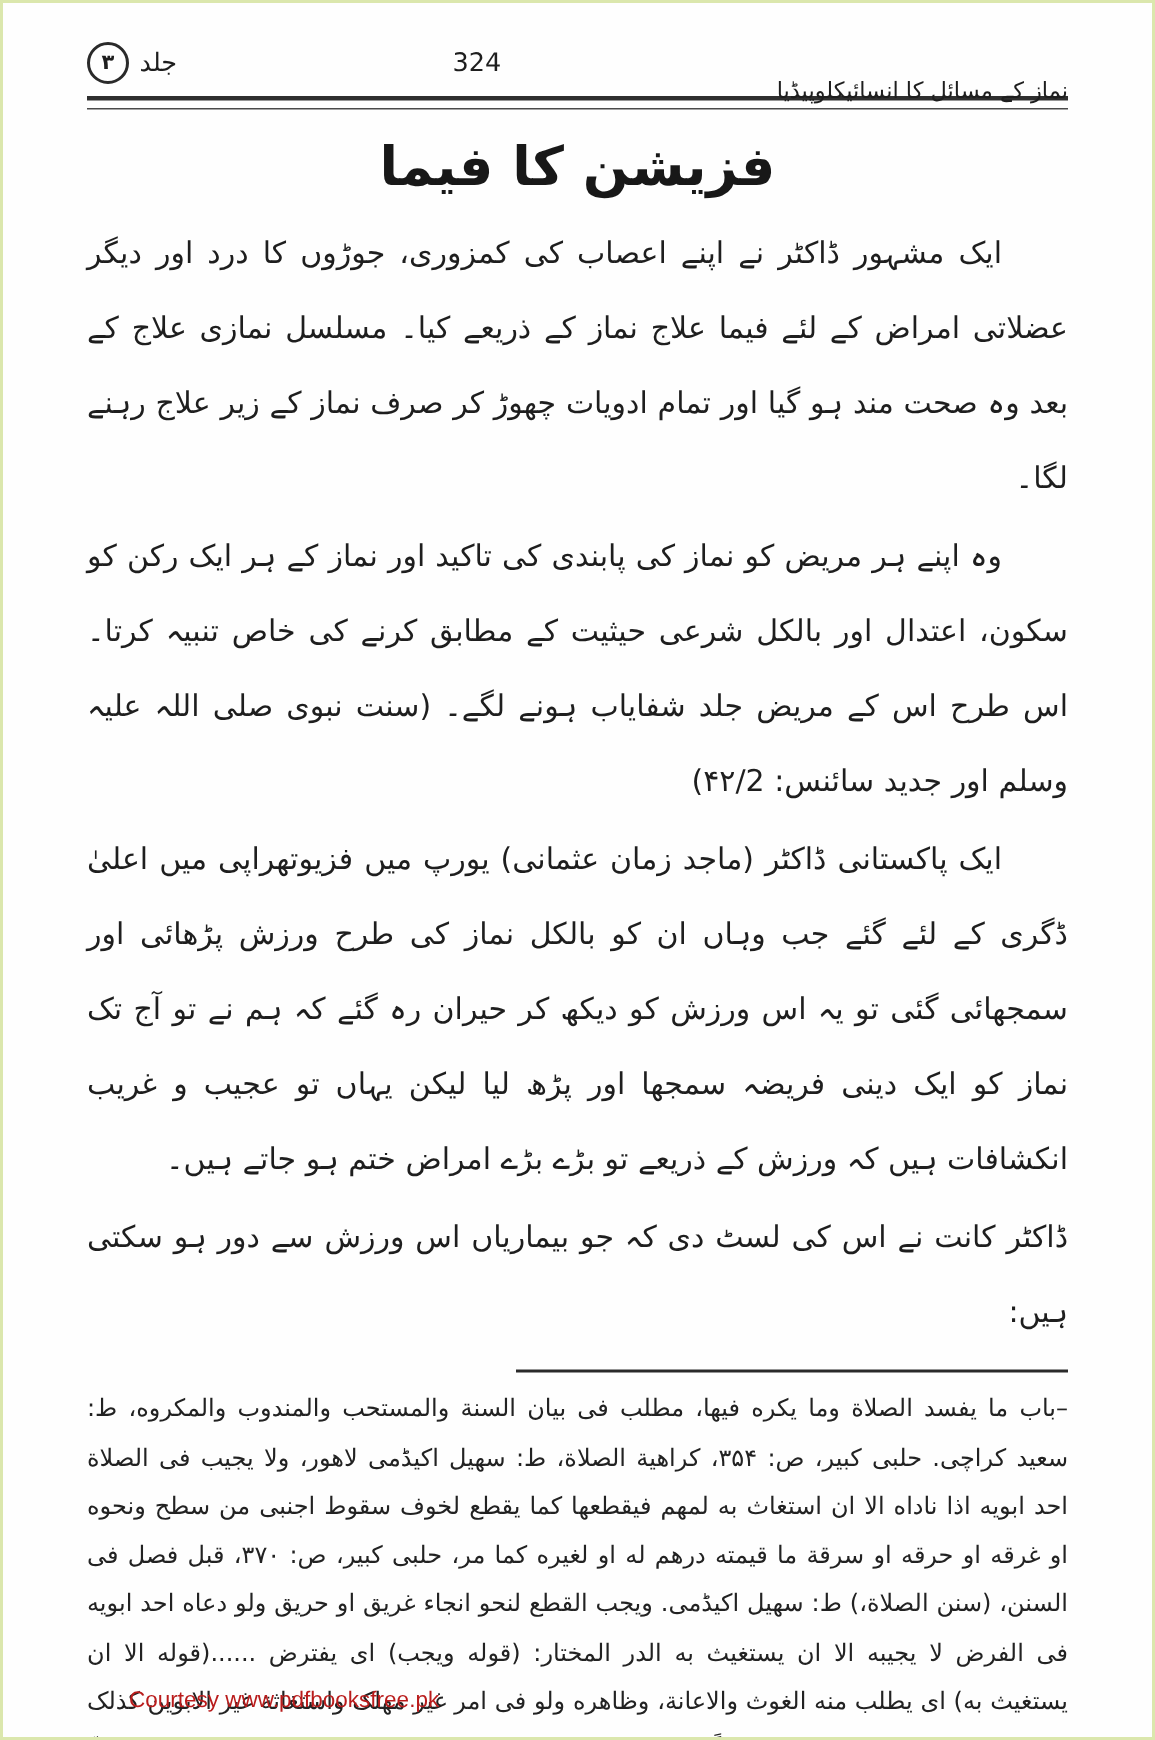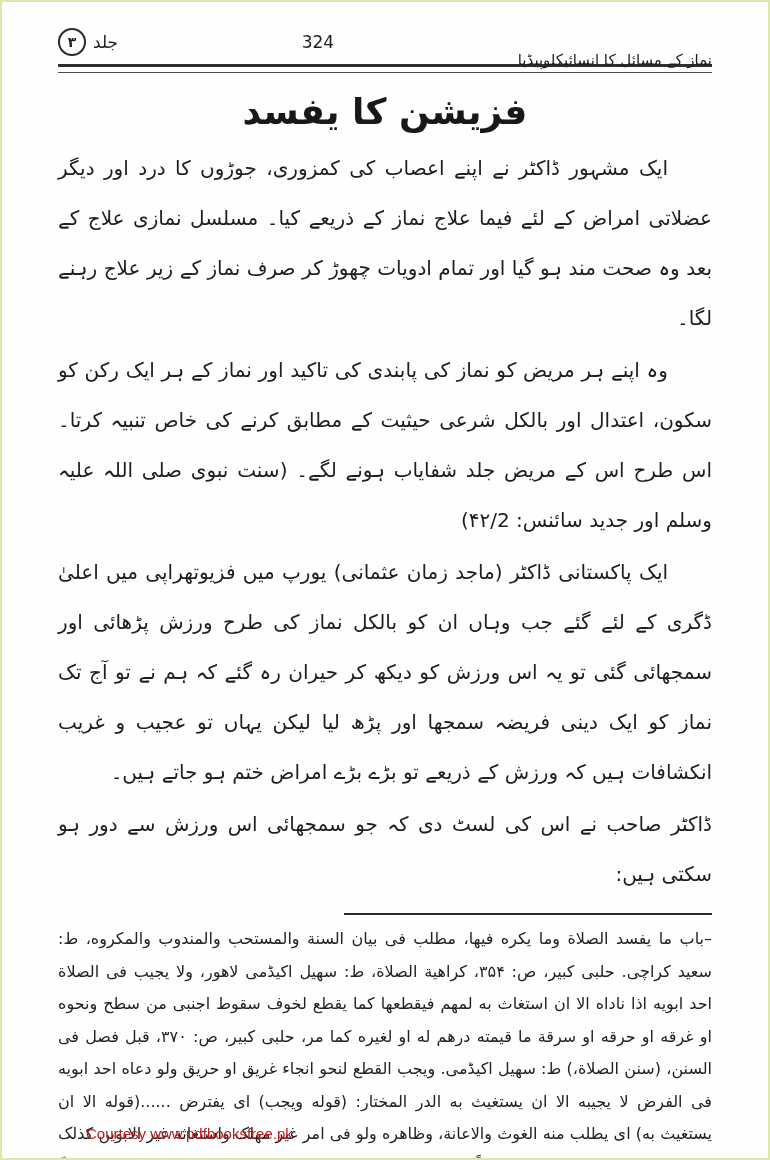--- a/index.html
+++ b/index.html
@@ -75,30 +75,30 @@
       <span class="hdr-title">نماز کے مسائل کا انسائیکلوپیڈیا</span>
       <span class="hdr-page">324</span>
       <span class="hdr-vol">
         <span>جلد</span>
         <span class="vol-badge">۳</span>
       </span>
     </div>
 
     <div class="rule"></div>
 
-    <h1 class="main-heading">فزیشن کا یفسد</h1>
+    <h1 class="main-heading">فزیشن کا فیما</h1>
 
     <p class="body-par indent">ایک مشہور ڈاکٹر نے اپنے اعصاب کی کمزوری، جوڑوں کا درد اور دیگر عضلاتی امراض کے لئے فیما علاج نماز کے ذریعے کیا۔ مسلسل نمازی علاج کے بعد وہ صحت مند ہو گیا اور تمام ادویات چھوڑ کر صرف نماز کے زیر علاج رہنے لگا۔</p>
 
     <p class="body-par indent">وہ اپنے ہر مریض کو نماز کی پابندی کی تاکید اور نماز کے ہر ایک رکن کو سکون، اعتدال اور بالکل شرعی حیثیت کے مطابق کرنے کی خاص تنبیہ کرتا۔ اس طرح اس کے مریض جلد شفایاب ہونے لگے۔ (سنت نبوی صلی اللہ علیہ وسلم اور جدید سائنس: ۴۲/2)</p>
 
 
     <p class="body-par indent">ایک پاکستانی ڈاکٹر (ماجد زمان عثمانی) یورپ میں فزیوتھراپی میں اعلیٰ ڈگری کے لئے گئے جب وہاں ان کو بالکل نماز کی طرح ورزش پڑھائی اور سمجھائی گئی تو یہ اس ورزش کو دیکھ کر حیران رہ گئے کہ ہم نے تو آج تک نماز کو ایک دینی فریضہ سمجھا اور پڑھ لیا لیکن یہاں تو عجیب و غریب انکشافات ہیں کہ ورزش کے ذریعے تو بڑے بڑے امراض ختم ہو جاتے ہیں۔</p>
 
-    <p class="body-par">ڈاکٹر صاحب نے اس کی لسٹ دی کہ جو سمجھائی اس ورزش سے دور ہو سکتی ہیں:</p>
+    <p class="body-par">ڈاکٹر كانت نے اس کی لسٹ دی کہ جو بیماریاں اس ورزش سے دور ہو سکتی ہیں:</p>
 
     <div class="fn-sep"></div>
 
     <p class="footnote">–باب ما یفسد الصلاة وما یكره فیها، مطلب فی بیان السنة والمستحب والمندوب والمكروه، ط: سعید كراچی. حلبی كبیر، ص: ۳۵۴، كراهیة الصلاة، ط: سهیل اكیڈمی لاهور، ولا یجیب فی الصلاة احد ابویه اذا ناداه الا ان استغاث به لمهم فیقطعها كما یقطع لخوف سقوط اجنبی من سطح ونحوه او غرقه او حرقه او سرقة ما قیمته درهم له او لغیره كما مر، حلبی كبیر، ص: ۳۷۰، قبل فصل فی السنن، (سنن الصلاة،) ط: سهیل اكیڈمی. ویجب القطع لنحو انجاء غریق او حریق ولو دعاه احد ابویه فی الفرض لا یجیبه الا ان یستغیث به الدر المختار: (قوله ویجب) ای یفترض ......(قوله الا ان یستغیث به) ای یطلب منه الغوث والاعانة، وظاهره ولو فی امر غیر مهلک واستغاثة غیر الابوین كذلک والحاصل ان المصلی متی سمع احداً یستغیث وان لم یقصده بالنداء، او كان اجنبیا وان لم یعلم ما حلّ به او علم كان له قدرة علی اغاثته وتخلیصه وجب علیه اغاثته وقطع الصلاة فرضا كانت او غیره، شامی: ۵۱/۲، باب ادراک الفریضة، ط: سعید كراچی، حاشیة الطحطاوی علی المراقی، ص: ۳۷۱، فصل فیما یوجب قطع الصلاة، وما یجیزه وغیر ذلک، ط: قدیمی كراچی.</p>
 
   </div>
 
   <a class="courtesy" href="#">Courtesy www.pdfbooksfree.pk</a>
 </div>
 

